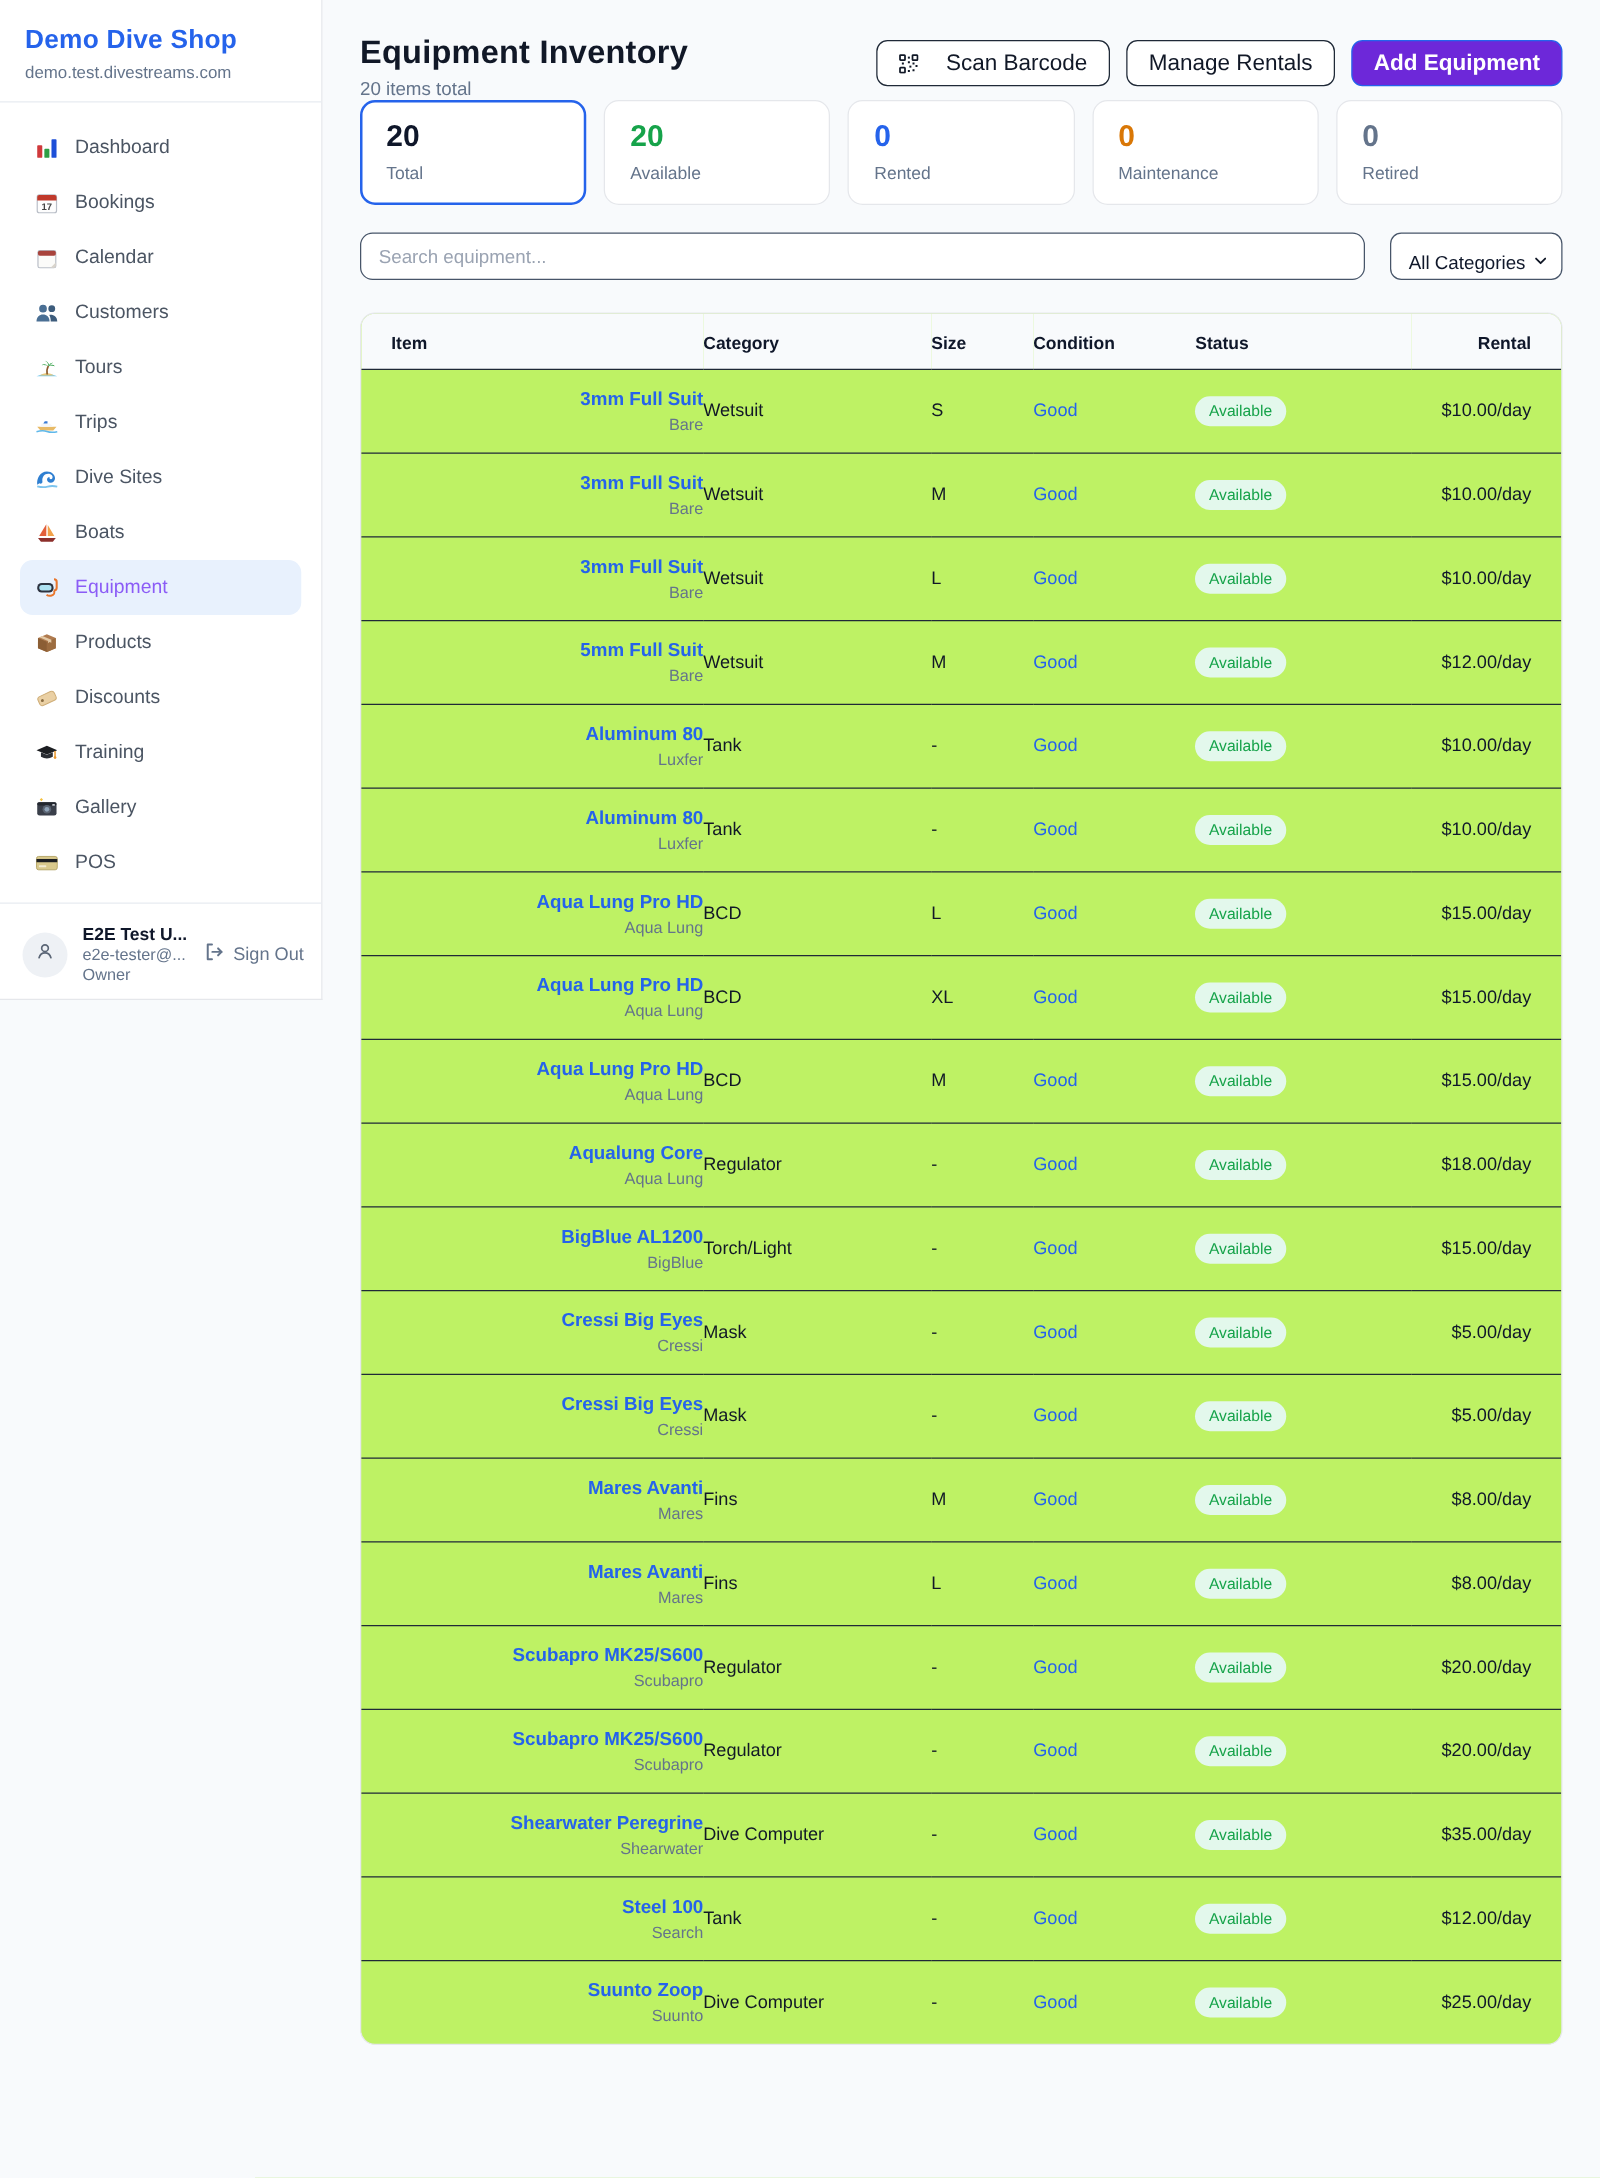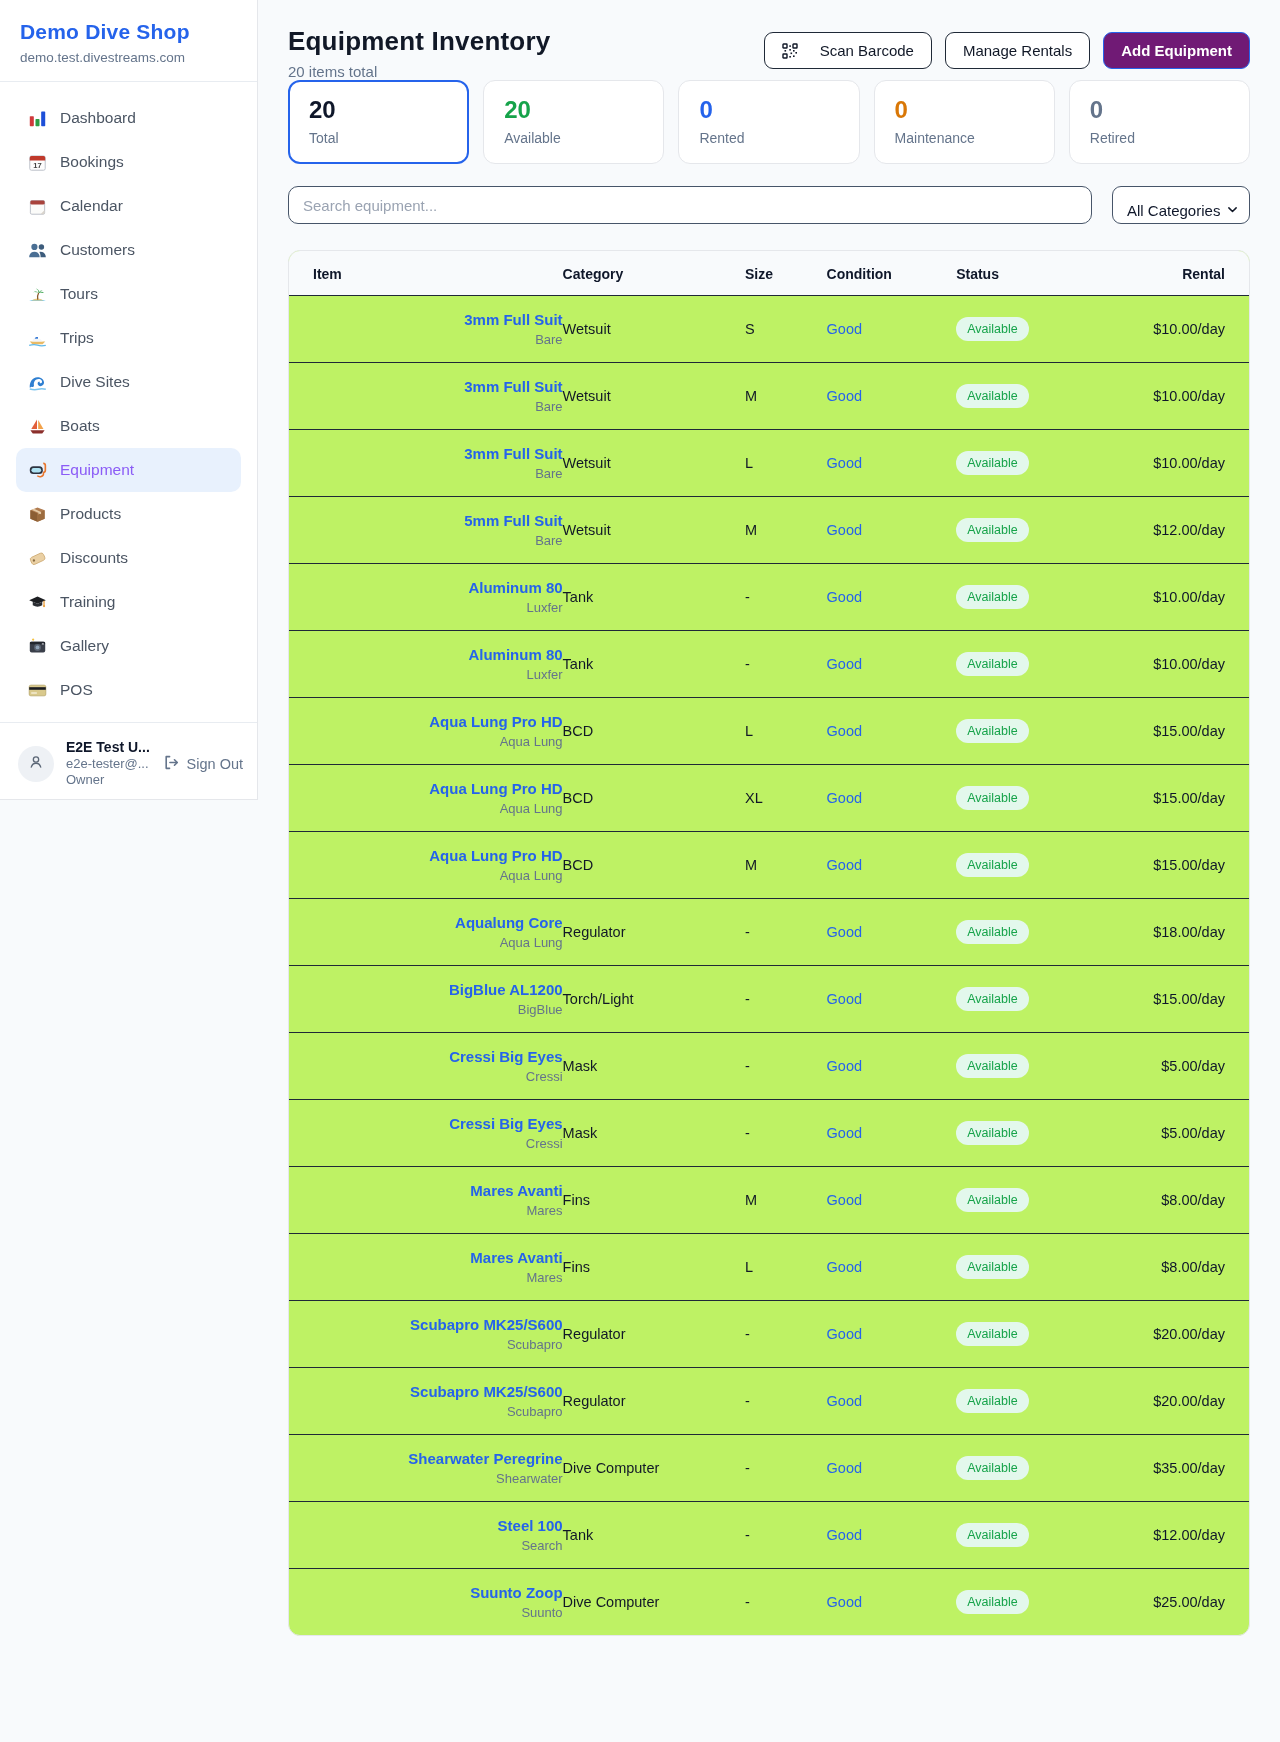--- a/index.html
+++ b/index.html
@@ -33,23 +33,23 @@
   .signout-btn { display:flex; align-items:center; gap:7px; background:none; border:none;
                  font-family:inherit; font-size:14.5px; color:#64748b; cursor:pointer; white-space:nowrap; }
 
   
   .main { margin-left:258px; padding:26px 30px 36px 30px; }
   .page-header { display:flex; align-items:flex-start; justify-content:space-between; }
   .page-title { font-size:26px; font-weight:800; color:#111827; letter-spacing:.2px; }
   .page-subtitle { margin-top:6px; font-size:15px; color:#64748b; }
   .header-actions { display:flex; gap:13px; padding-top:6px; }
   .btn { display:inline-flex; align-items:center; gap:22px; height:37px; padding:0 17px;
-         border-radius:9px; font-family:inherit; font-size:15px; cursor:pointer; }
+         border-radius:9px; font-family:inherit; font-size:18px; cursor:pointer; }
   .btn-outline { background:#fff; border:1px solid #1f2937; color:#111827; }
-  .btn-primary { background:#701a75; border:1px solid #2563eb; color:#fff; font-weight:600; }
+  .btn-primary { background:#6d28d9; border:1px solid #2563eb; color:#fff; font-weight:600; }
   .btn svg { display:block; }
 
   
   .stats-row { display:flex; gap:14px; }
   .stat-card { flex:1 1 0; background:#fff; border:1px solid #e5e7eb; border-radius:12px;
                padding:15px 20px 17px 20px; cursor:pointer; }
   .stat-card.active { border:2px solid #2563eb; padding:14px 19px 16px 19px; }
   .stat-value { font-size:24px; font-weight:800; line-height:28px; }
   .stat-label { margin-top:6px; font-size:14px; color:#64748b; }
 

